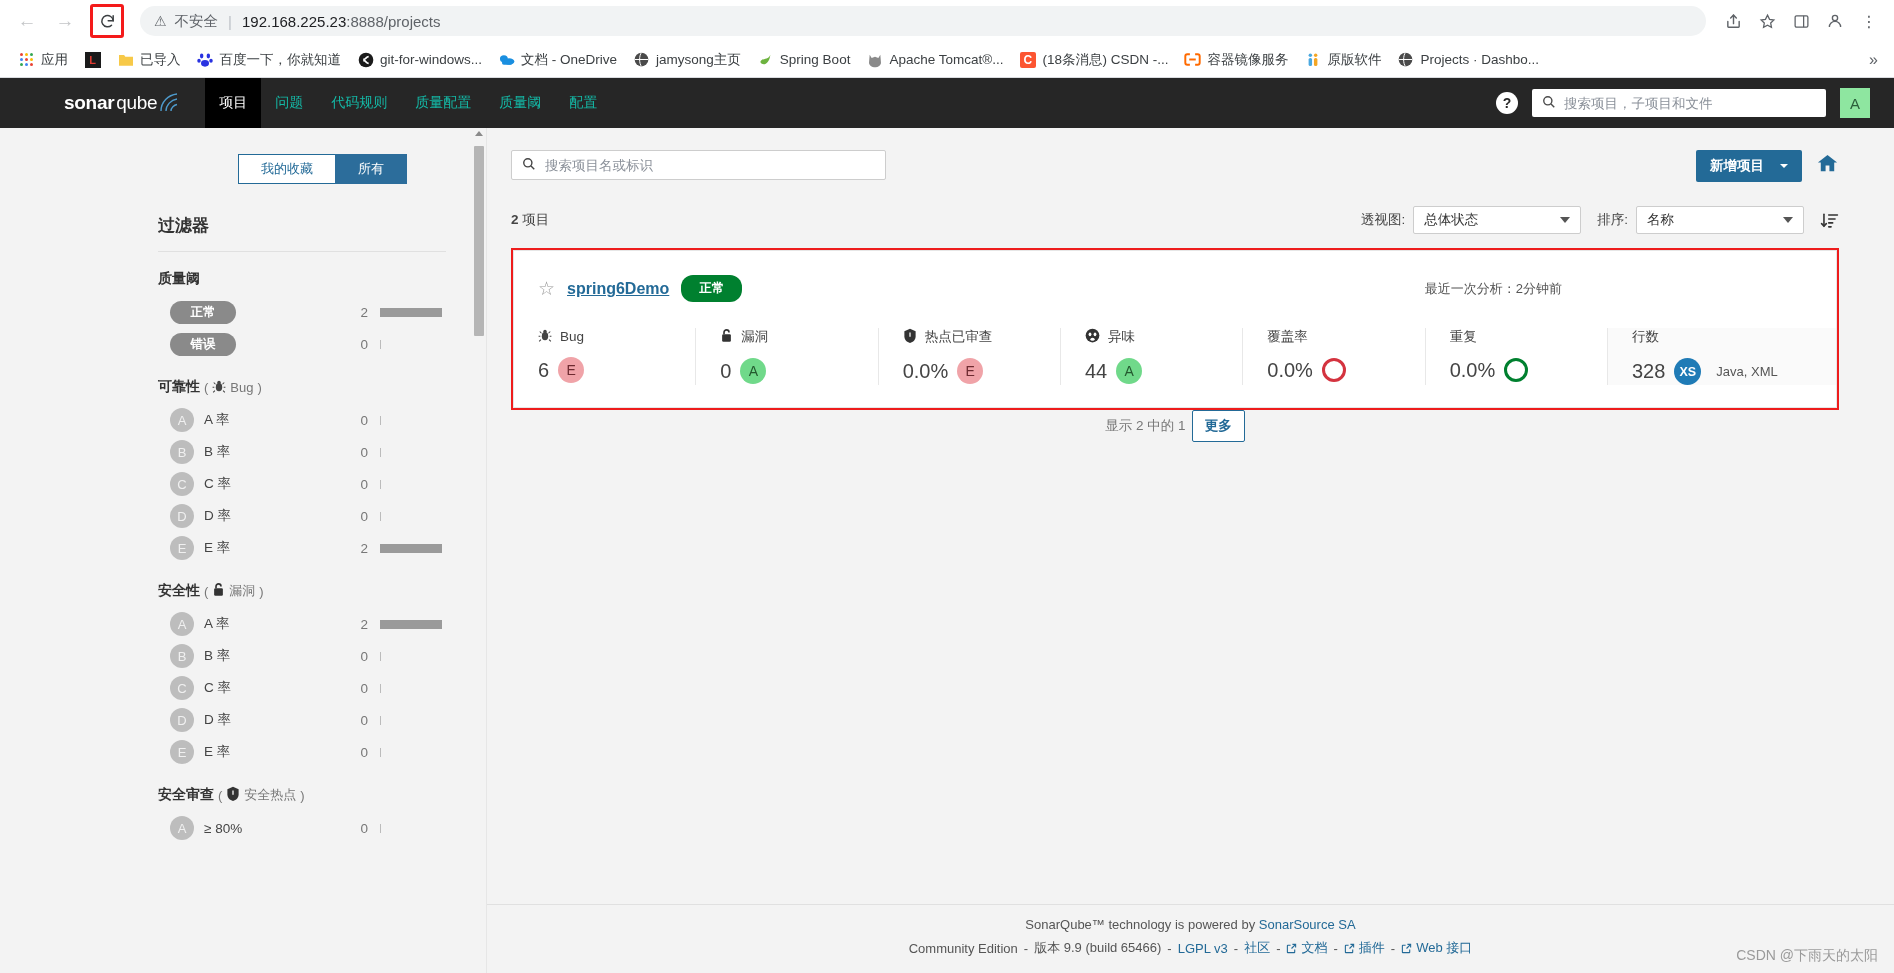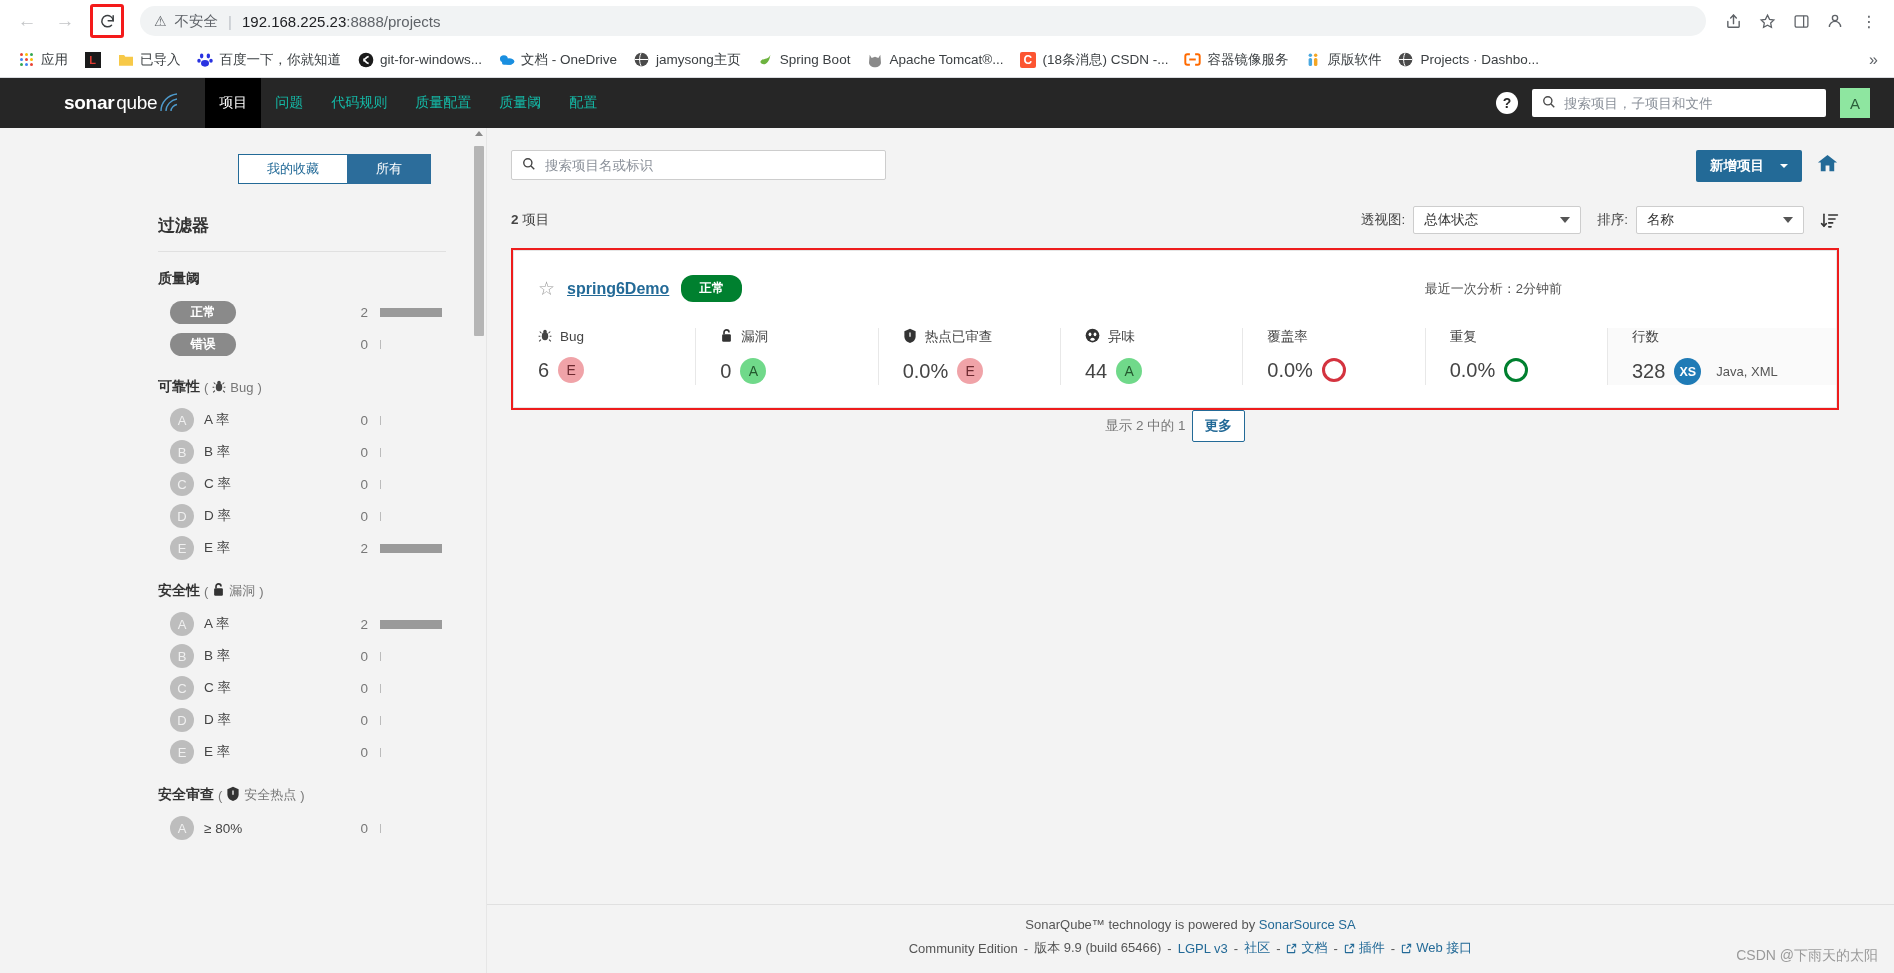--- a/index.html
+++ b/index.html
@@ -75,21 +75,21 @@
     align-items:center; justify-content:center; font-size: 15px; cursor: pointer; }
 
   
   .sq-body { display: flex; height: calc(973px - 42px - 36px - 50px); }
 
   
   .sidebar { width: 487px; background: #f3f3f3; position: relative; padding: 0 0 0 0;
     border-right: 1px solid #e6e6e6; overflow: hidden; }
   .sb-inner { padding: 26px 40px 0 158px; }
   .segmented { display: flex; justify-content: flex-start; margin-left: 80px; }
-  .seg-btn { border: 1px solid #236a97; padding: 5px 28px; font-size: 13px; color: #236a97;
+  .seg-btn { border: 1px solid #236a97; padding: 5px 22px; font-size: 13px; color: #236a97;
     background: #fff; cursor: pointer; }
   .seg-btn.active { background: #2c6d9b; color: #fff; border-color: #2c6d9b; }
   .seg-btn:first-child { border-right: none; }
   .sb-title { font-size: 17px; font-weight: 700; color: #333; margin: 30px 0 14px 0; }
   .sb-divider { border-top: 1px solid #e0e0e0; margin: 0 0 16px 0; }
   .facet-title { font-size: 14px; font-weight: 700; color: #333; margin: 18px 0 8px 0;
     display:flex; align-items:center; gap:4px; }
   .facet-title .sub { font-weight: 400; color: #777; font-size: 13px; display:flex;
     align-items:center; gap:4px; }
   .facet-row { display: flex; align-items: center; height: 32px; cursor: pointer; padding-left: 12px; }

